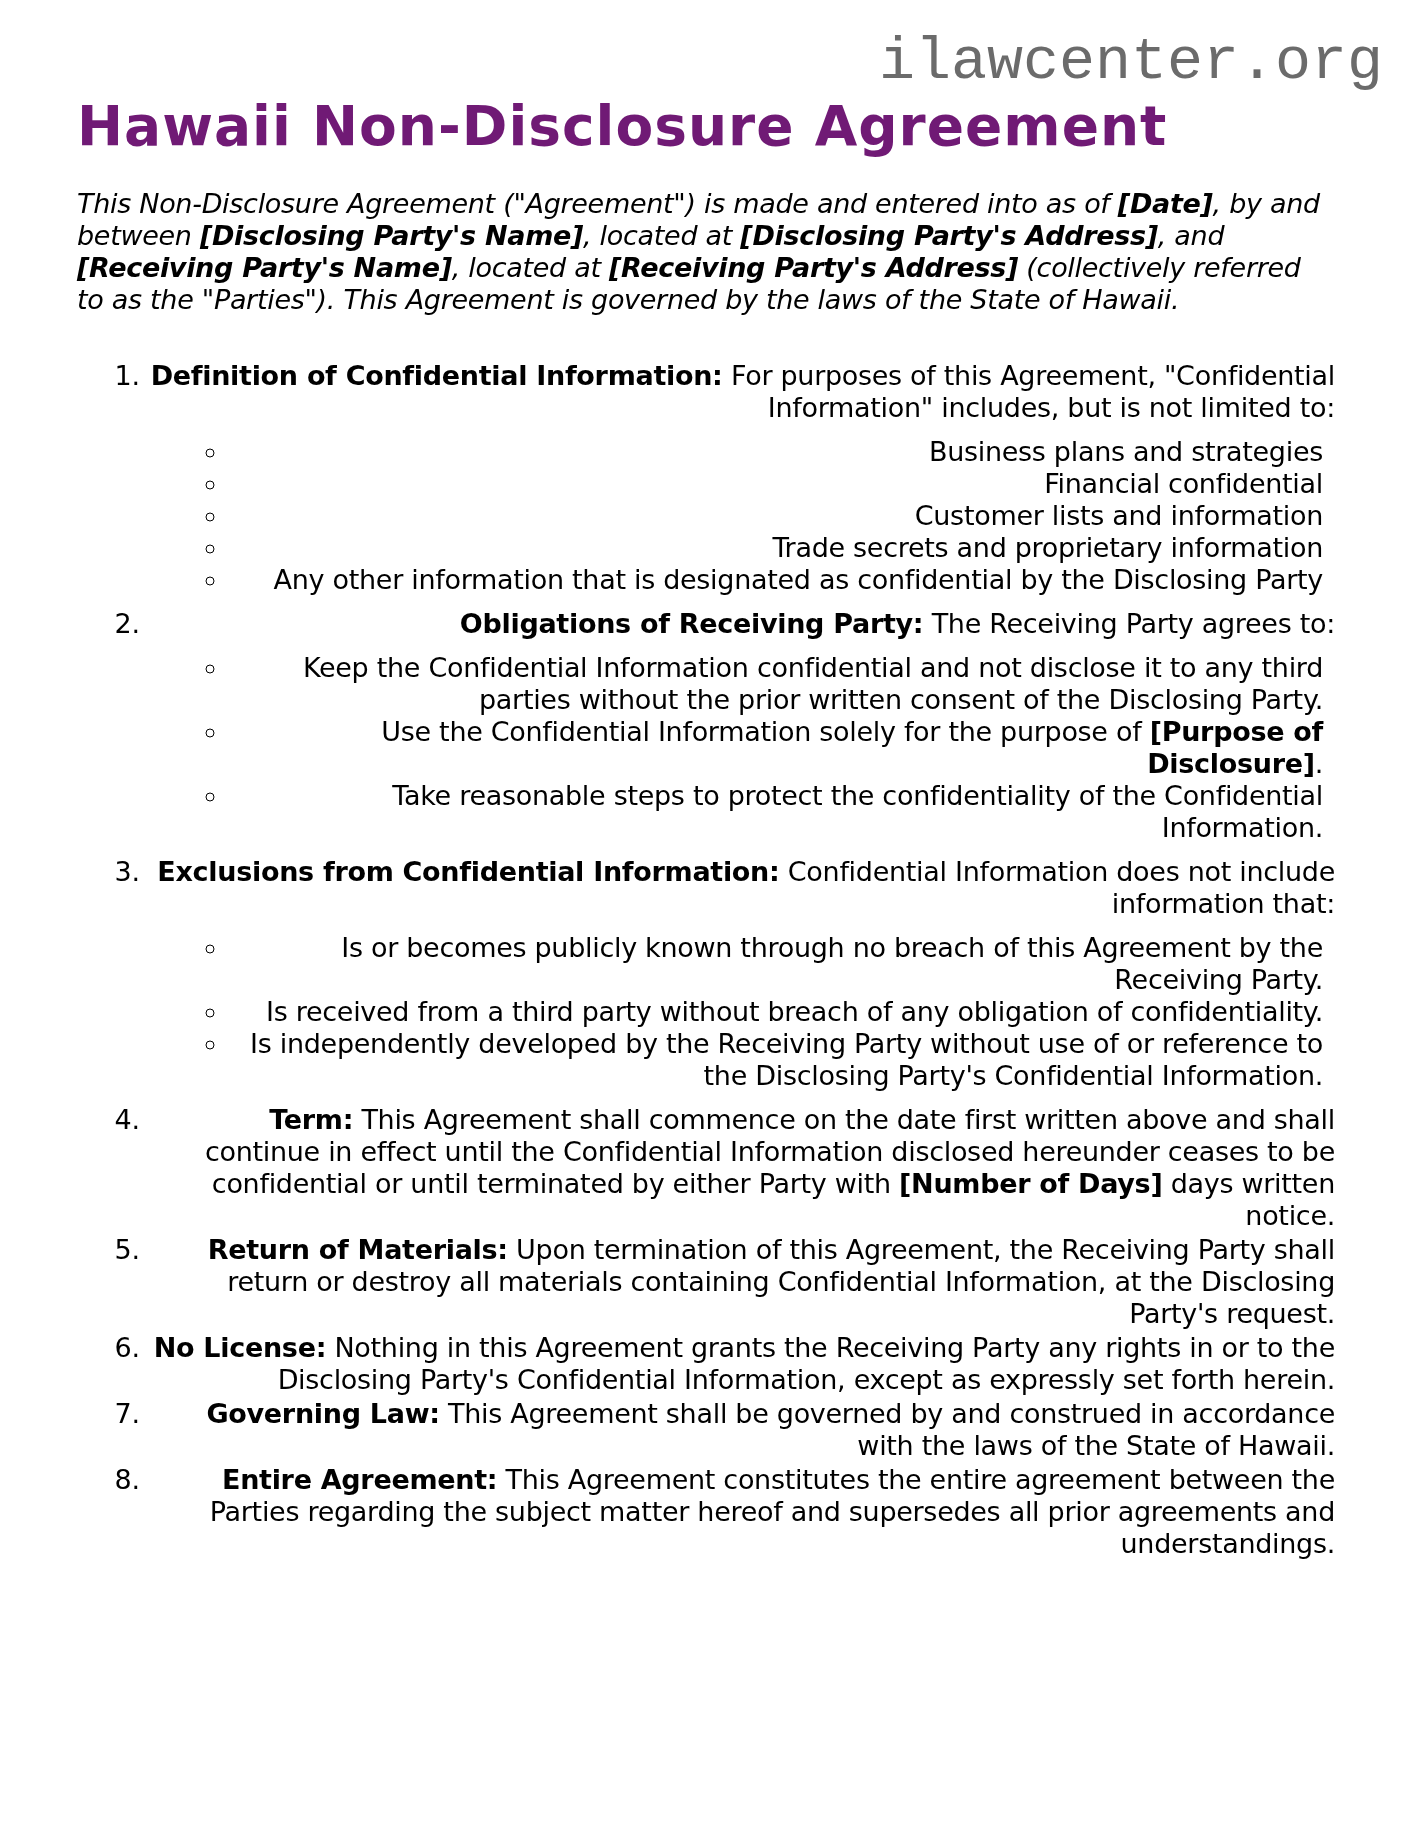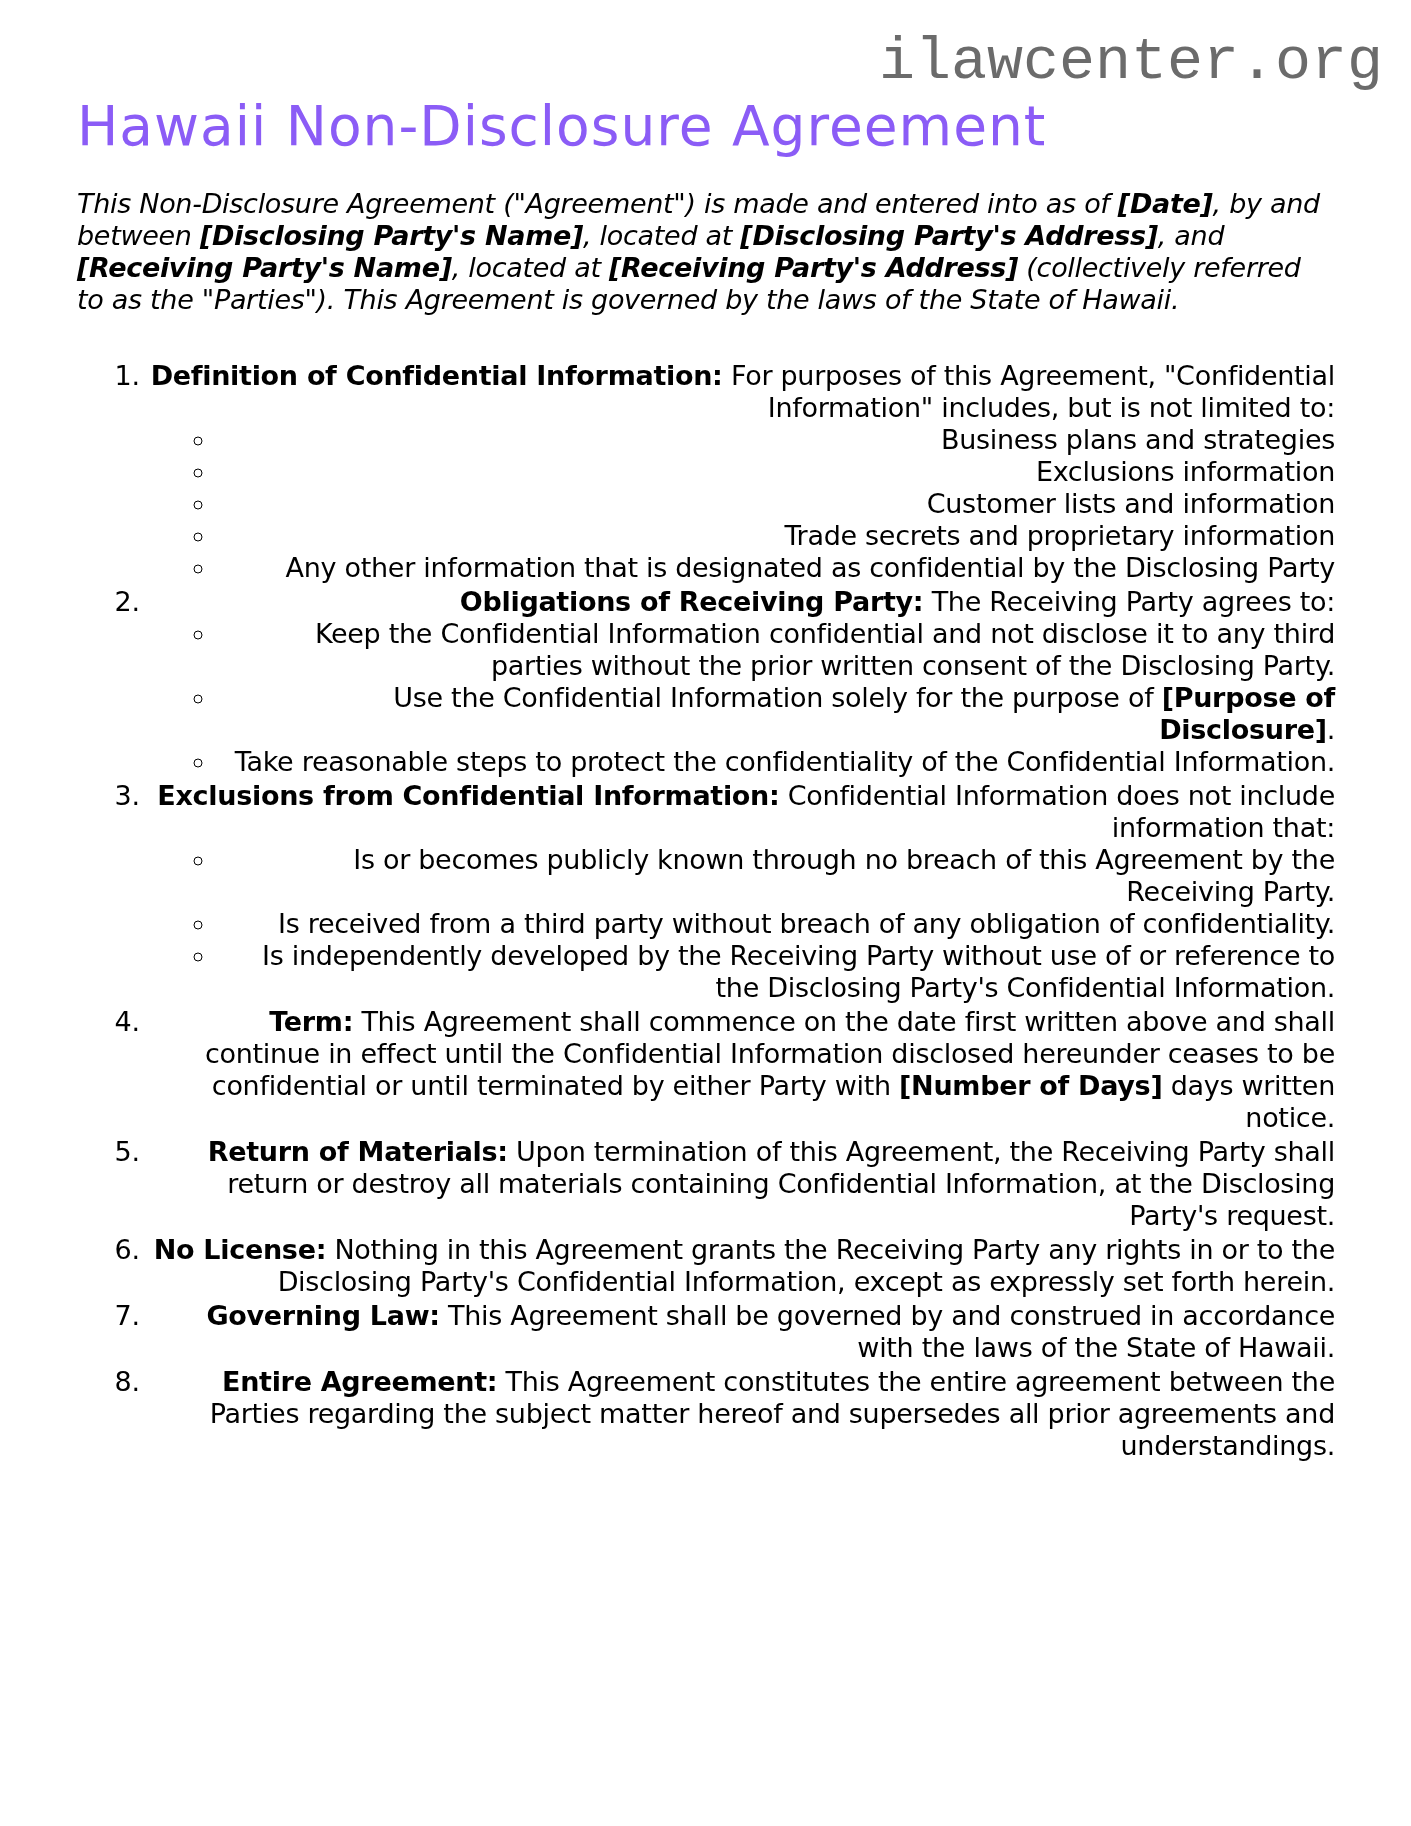--- a/index.html
+++ b/index.html
@@ -22,47 +22,47 @@
     font-size: 60px; line-height: 1;
     color: #6b6b6b;
     letter-spacing: 0;
     margin: 0 -48px 0 0;
     white-space: nowrap;
   }
   h1.doc-title {
     margin: 4px 0 0 0;
     font-size: 55px; line-height: 60px;
     letter-spacing: 1px;
-    font-weight: normal;
-    color: #8b5cf6;
+    font-weight: bold;
+    color: #701a75;
   }
   p { margin: 0; }
   p.intro-1 { margin: 32px 0 44px 0; font-style: italic; }
   p.intro-2 { margin: 0 0 18px 0; }
   ol.clauses { margin: 0; padding: 0 0 0 71px; text-align: right; }
   ol.clauses > li { margin: 2px 0; }
-  ul.subs { list-style: circle; margin: 0; padding: 0 0 0 69px; }
+  ul.subs { list-style: circle; margin: 12px; padding: 0 0 0 69px; }
   p.closing { margin: 31px 0 0 0; }
   strong { font-weight: bold; }
 </style>
 </head>
 <body>
 
 <div class="page">
   <div class="watermark">ilawcenter.org</div>
 
   <h1 class="doc-title">Hawaii Non-Disclosure Agreement</h1>
 
   <p class="intro-1">This Non-Disclosure Agreement ("Agreement") is made and entered into as of <strong>[Date]</strong>, by and between <strong>[Disclosing Party's Name]</strong>, located at <strong>[Disclosing Party's Address]</strong>, and <strong>[Receiving Party's Name]</strong>, located at <strong>[Receiving Party's Address]</strong> (collectively referred to as the "Parties"). This Agreement is governed by the laws of the State of Hawaii.</p>
 
 
   <ol class="clauses" id="clause-list">
       <li><strong>Definition of Confidential Information:</strong> For purposes of this Agreement, "Confidential Information" includes, but is not limited to:<ul class="subs">
           <li>Business plans and strategies</li>
-          <li>Exclusions information</li>
+          <li>Financial confidential</li>
           <li>Customer lists and information</li>
           <li>Trade secrets and proprietary information</li>
           <li>Any other information that is designated as confidential by the Disclosing Party</li>
         </ul></li>
       <li><strong>Obligations of Receiving Party:</strong> The Receiving Party agrees to:<ul class="subs">
           <li>Keep the Confidential Information confidential and not disclose it to any third parties without the prior written consent of the Disclosing Party.</li>
           <li>Use the Confidential Information solely for the purpose of <strong>[Purpose of Disclosure]</strong>.</li>
           <li>Take reasonable steps to protect the confidentiality of the Confidential Information.</li>
         </ul></li>
       <li><strong>Exclusions from Confidential Information:</strong> Confidential Information does not include information that:<ul class="subs">

